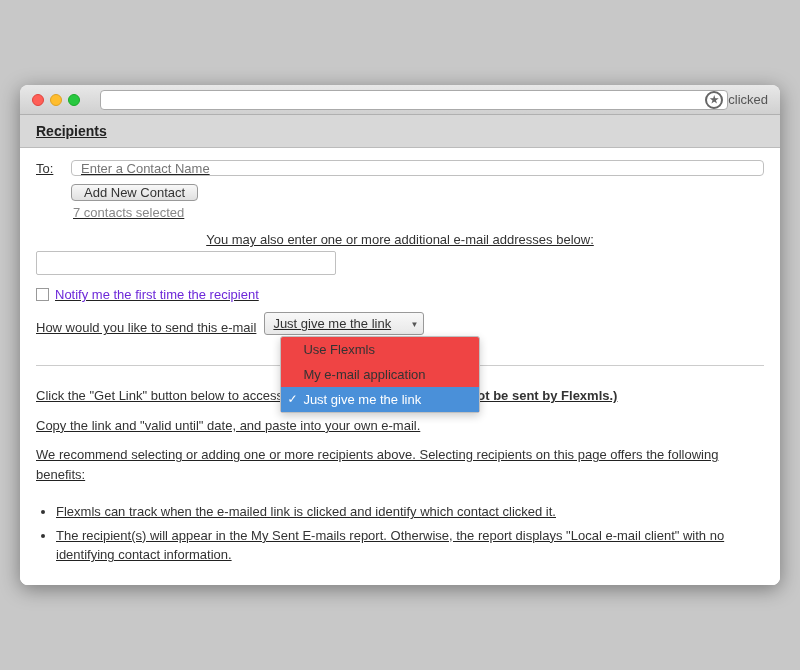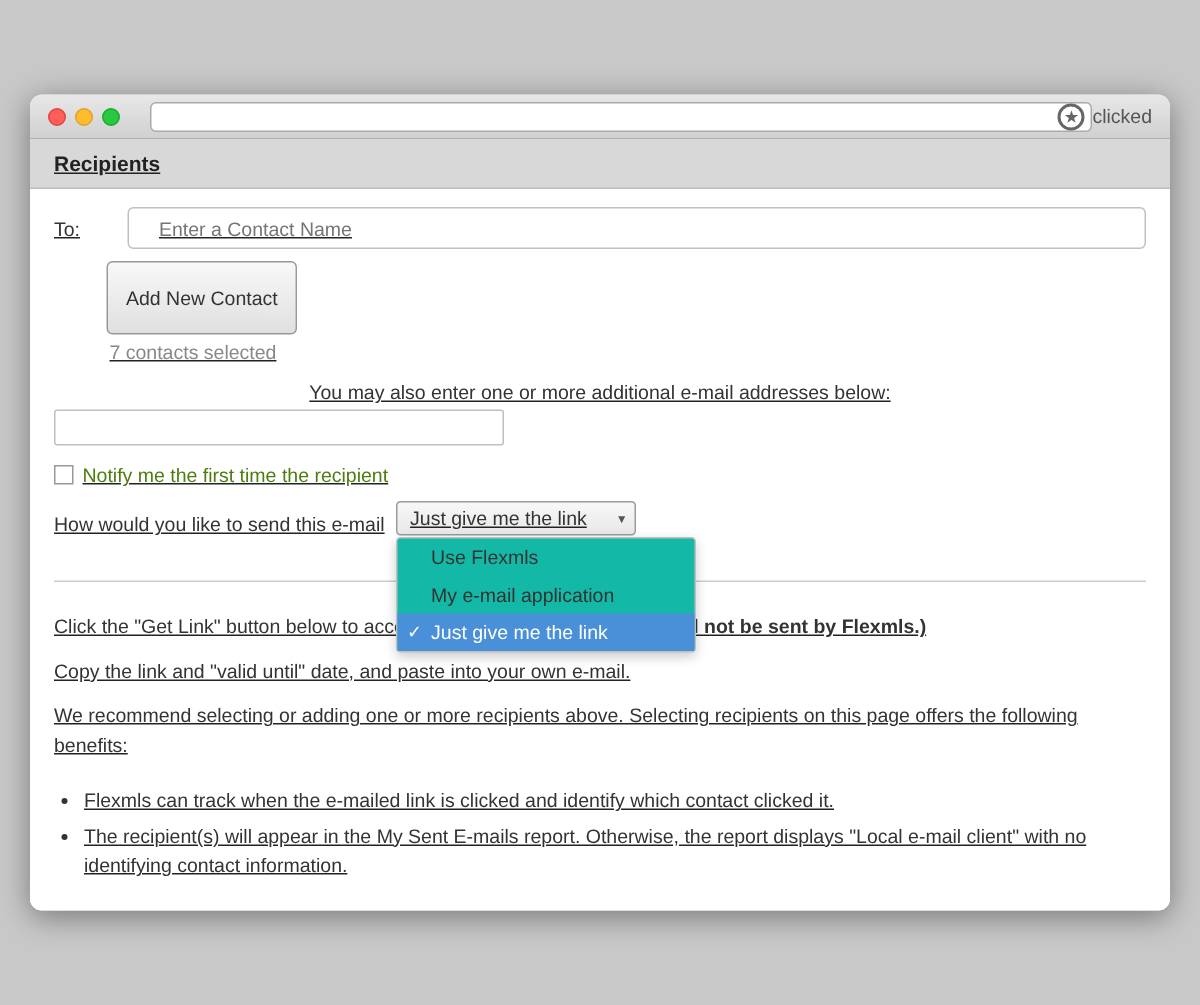--- a/index.html
+++ b/index.html
@@ -100,46 +100,46 @@
     }
 
     .recipients-body {
       padding: 12px 16px;
       background: white;
     }
 
     .to-row {
       display: flex;
       align-items: center;
-      gap: 24px;
+      gap: 10px;
       margin-bottom: 8px;
     }
 
     .to-label {
       font-size: 13px;
       color: #333;
       min-width: 25px;
       font-weight: normal;
     }
 
     .contact-input {
       flex: 1;
-      height: 28px;
+      height: 16px;
       border: 1px solid #c0c0c0;
       border-radius: 4px;
-      padding: 0 20px;
+      padding: 0 9px;
       font-size: 13px;
       color: #999;
       outline: none;
       background: white;
     }
 
     .add-contact-btn {
       display: inline-block;
-      padding: 16px 12px;
+      padding: 0 12px;
       background: linear-gradient(to bottom, #f8f8f8, #e0e0e0);
       border: 1px solid #999;
       border-radius: 4px;
       font-size: 13px;
       cursor: pointer;
       color: #333;
       margin-left: 35px;
       margin-bottom: 4px;
     }
 
@@ -171,21 +171,21 @@
       font-size: 13px;
       outline: none;
     }
 
     .notify-row {
       display: flex;
       align-items: center;
       gap: 6px;
       margin-bottom: 10px;
       font-size: 13px;
-      color: #4d7c0f;
+      color: #6d28d9;
       position: relative;
     }
 
     .notify-checkbox {
       width: 13px;
       height: 13px;
       border: 1px solid #999;
       background: white;
       flex-shrink: 0;
     }
@@ -223,22 +223,22 @@
       position: absolute;
       right: 5px;
       top: 50%;
       transform: translateY(-50%);
       color: #555;
     }
 
     .dropdown-menu {
       position: absolute;
       top: 24px;
-      left: 0;
-      background: #14b8a6;
+      left: 16px;
+      background: #ef4444;
       border: 1px solid #c0c0c0;
       border-radius: 3px;
       box-shadow: 0 3px 8px rgba(0,0,0,0.2);
       z-index: 100;
       min-width: 200px;
     }
 
     .dropdown-item {
       padding: 5px 12px 5px 22px;
       font-size: 13px;

